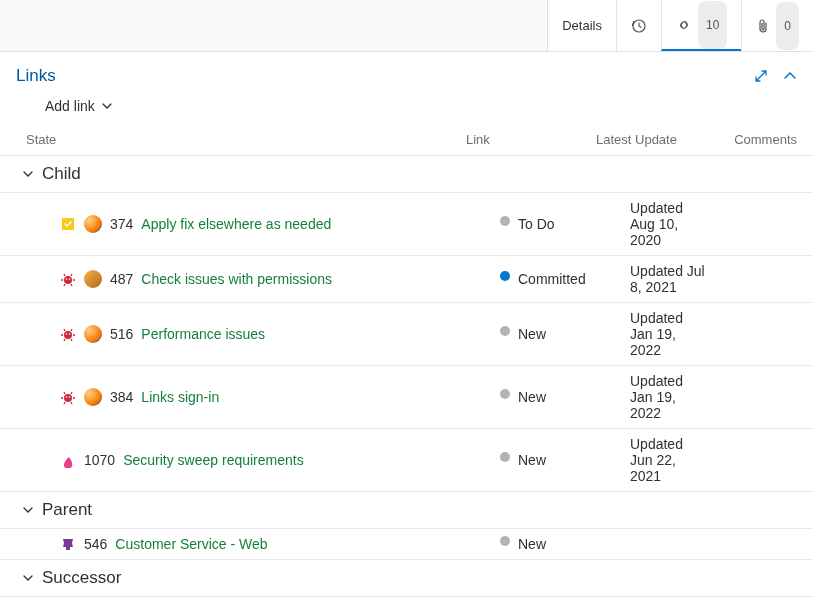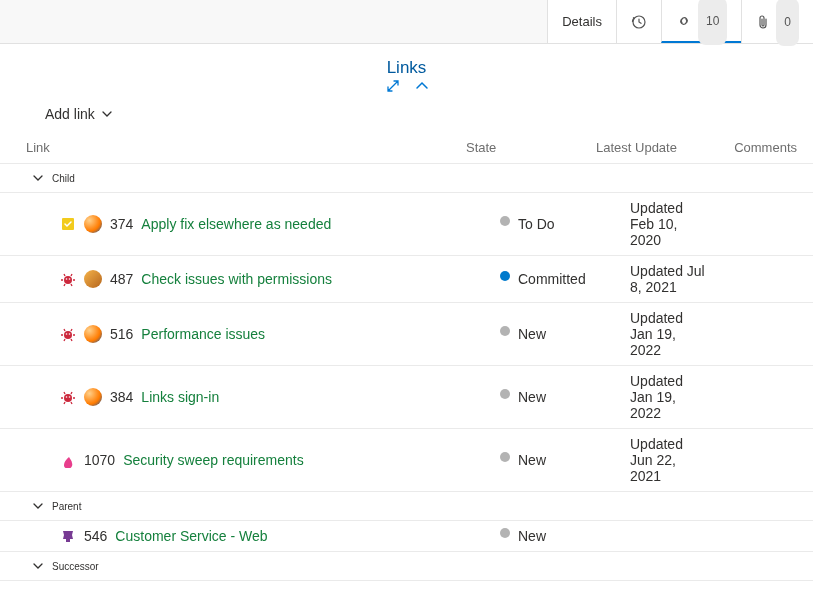--- a/index.html
+++ b/index.html
@@ -4,21 +4,21 @@
 <style>
   * { box-sizing: border-box; margin: 0; padding: 0; }
   body {
     font-family: "Segoe UI", -apple-system, sans-serif;
     font-size: 14px;
     color: #323130;
     background: #fff;
     width: 813px;
   }
   .topbar {
-    height: 44px;
+    height: 52px;
     border-bottom: 1px solid #e1e1e1;
     display: flex;
     justify-content: flex-end;
     background: #f8f8f8;
   }
   .topbar .tab {
     padding: 0 14px;
     display: flex;
     align-items: center;
     gap: 6px;
@@ -38,21 +38,20 @@
     font-size: 12px;
     color: #555;
     min-width:22px;
     text-align:center;
   }
   .section-header {
     display: flex;
     align-items: center;
     justify-content: space-between;
     padding: 14px 16px 8px 16px;
-    flex-direction: column;
   }
   .section-title {
     color: #005a9e;
     font-size: 17px;
     font-weight: 400;
   }
   .section-actions { display:flex; gap:14px; align-items:center; }
   .addlink {
     padding: 4px 16px 10px 22px;
     font-size: 14px;
@@ -69,22 +68,22 @@
     padding: 8px 16px 8px 26px;
     color: #6e6e6e;
     font-size: 13px;
     border-bottom: 1px solid #eaeaea;
   }
   .table-header .comments { text-align: right; }
   .group-header {
     display: flex;
     align-items: center;
     gap: 8px;
-    padding: 8px 0 8px 32px;
-    font-size: 10px;
+    padding: 8px 0 8px 22px;
+    font-size: 17px;
     color: #323130;
     border-bottom: 1px solid #eaeaea;
     cursor: pointer;
   }
   .row {
     display: grid;
     grid-template-columns: 440px 130px 1fr 90px;
     align-items: center;
     padding: 7px 16px 7px 60px;
     border-bottom: 1px solid #eaeaea;
@@ -158,22 +157,22 @@
 <div class="addlink">
   <span>Add link</span>
   <span>
     <svg width="12" height="12" viewBox="0 0 12 12">
         <path d="M2 4l4 4 4-4" stroke="#323130" stroke-width="1.3" fill="none" stroke-linecap="round"></path>
       </svg>
   </span>
 </div>
 
 <div class="table-header">
+  <span>State</span>
   <span>Link</span>
-  <span>State</span>
   <span>Latest Update</span>
   <span class="comments">Comments</span>
 </div>
 
 <div id="groups">
     <div class="group-header">
       <span>
         <svg width="12" height="12" viewBox="0 0 12 12">
           <path d="M2 4l4 4 4-4" stroke="#323130" stroke-width="1.3" fill="none" stroke-linecap="round"></path>
         </svg>
@@ -189,21 +188,21 @@
           </svg>
         </span>
         <span class="avatar" style="background:radial-gradient(circle at 30% 30%, #ffd08a, #ff7b00 60%, #0050b3)"></span>
         <span class="wid">374</span> 
         <span class="title">Apply fix elsewhere as needed</span>
       </div>
       <div class="statecell">
         <span class="dot "></span>
         <span>To Do</span>
       </div>
-      <div class="updated">Updated Feb 10, 2020</div>
+      <div class="updated">Updated Aug 10, 2020</div>
       <div></div>
     </div>
     <div class="row">
       <div class="linkcell">
         <span class="icon-type">
           <svg width="16" height="16" viewBox="0 0 16 16">
             <circle cx="8" cy="9" r="4" fill="#cc293d"></circle>
             <path d="M5 5l-1-2M11 5l1-2M3 9H1M15 9h-2M5 13l-1 2M11 13l1 2" stroke="#cc293d" stroke-width="1.3"></path>
             <circle cx="6.5" cy="8" r="0.8" fill="#fff"></circle>
             <circle cx="9.5" cy="8" r="0.8" fill="#fff"></circle>

